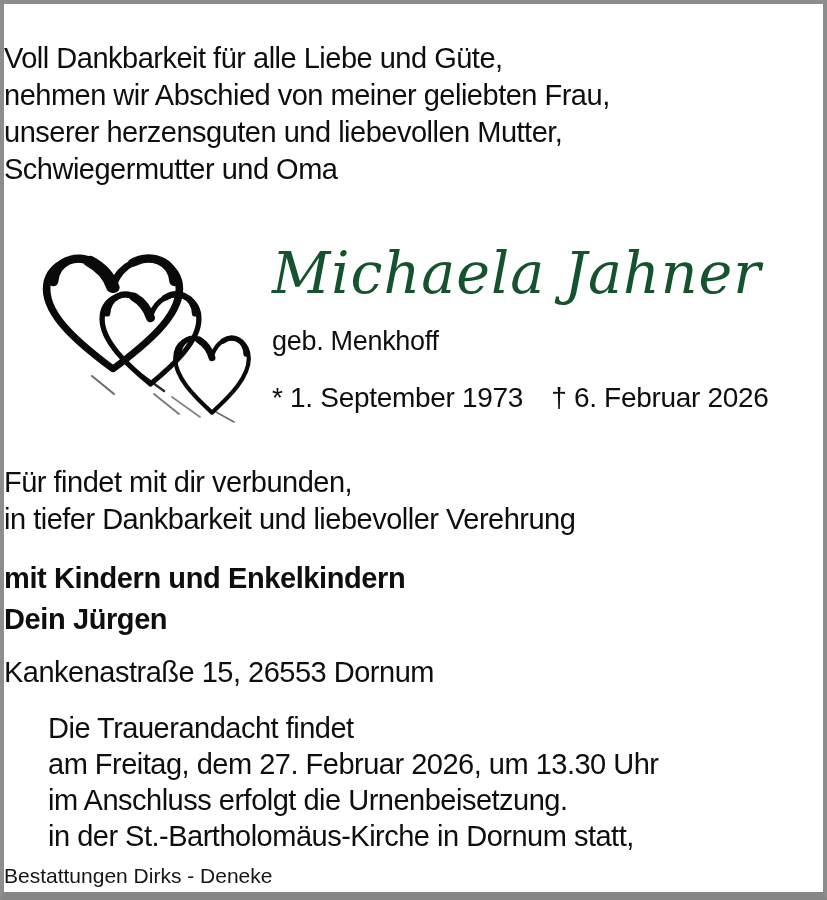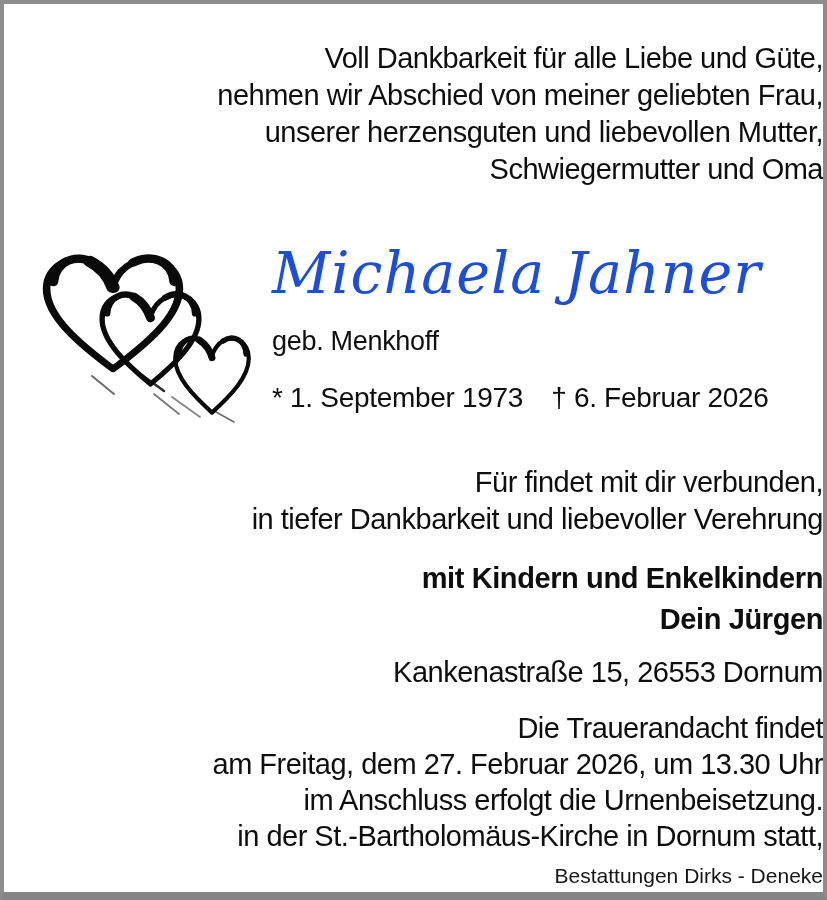--- a/index.html
+++ b/index.html
@@ -10,50 +10,50 @@
     box-sizing: border-box;
     background: #ffffff;
     border-top: 4px solid #8d8d8d;
     border-left: 4px solid #8d8d8d;
     border-right: 4px solid #8d8d8d;
     border-bottom: 8px solid #868686;
     overflow: hidden;
     font-family: "Liberation Sans", sans-serif;
     color: #0e0e0e;
   }
-  .center { position: absolute; left: 0; right: 0; text-align: right; padding-left: 12px; }
+  .center { position: absolute; left: 0; right: 0; text-align: left; }
   .body-text {
     font-size: 29px;
     line-height: 37px;
     letter-spacing: -0.5px;
     color: #0e0e0e;
   }
   .intro-block   { top: 36px; }
   .tribute-block { top: 460px; }
   .mourners-block {
     top: 554px;
     font-weight: 700;
     line-height: 41px;
     letter-spacing: -0.4px;
   }
   .address-block { top: 650px; }
-  .service-block { top: 706px; line-height: 36px; }
+  .service-block { top: 706px; line-height: 36px; margin-left: 44px; }
   .footer-block  { top: 860px; font-size: 21px; letter-spacing: 0; color: #161616; }
 
   .hearts-wrap { position: absolute; left: 10px; top: 220px; width: 260px; height: 200px; }
 
   .name-block { position: absolute; left: 268px; top: 236px; }
   .deceased-name {
     font-family: "DejaVu Serif", serif;
     font-style: italic;
     font-size: 57px;
     line-height: 66px;
     letter-spacing: 1px;
     white-space: nowrap;
-    color: #1d4ed8;
+    color: #14532d;
   }
   .maiden-name { margin-top: 17px; font-size: 27px; letter-spacing: -0.3px; }
   .dates-line  { margin-top: 22px; font-size: 28px; letter-spacing: -0.3px; white-space: nowrap; }
   .dates-line .death-date { margin-left: 28px; }
 </style>
 </head>
 <body>
 
 <div class="page">
 

